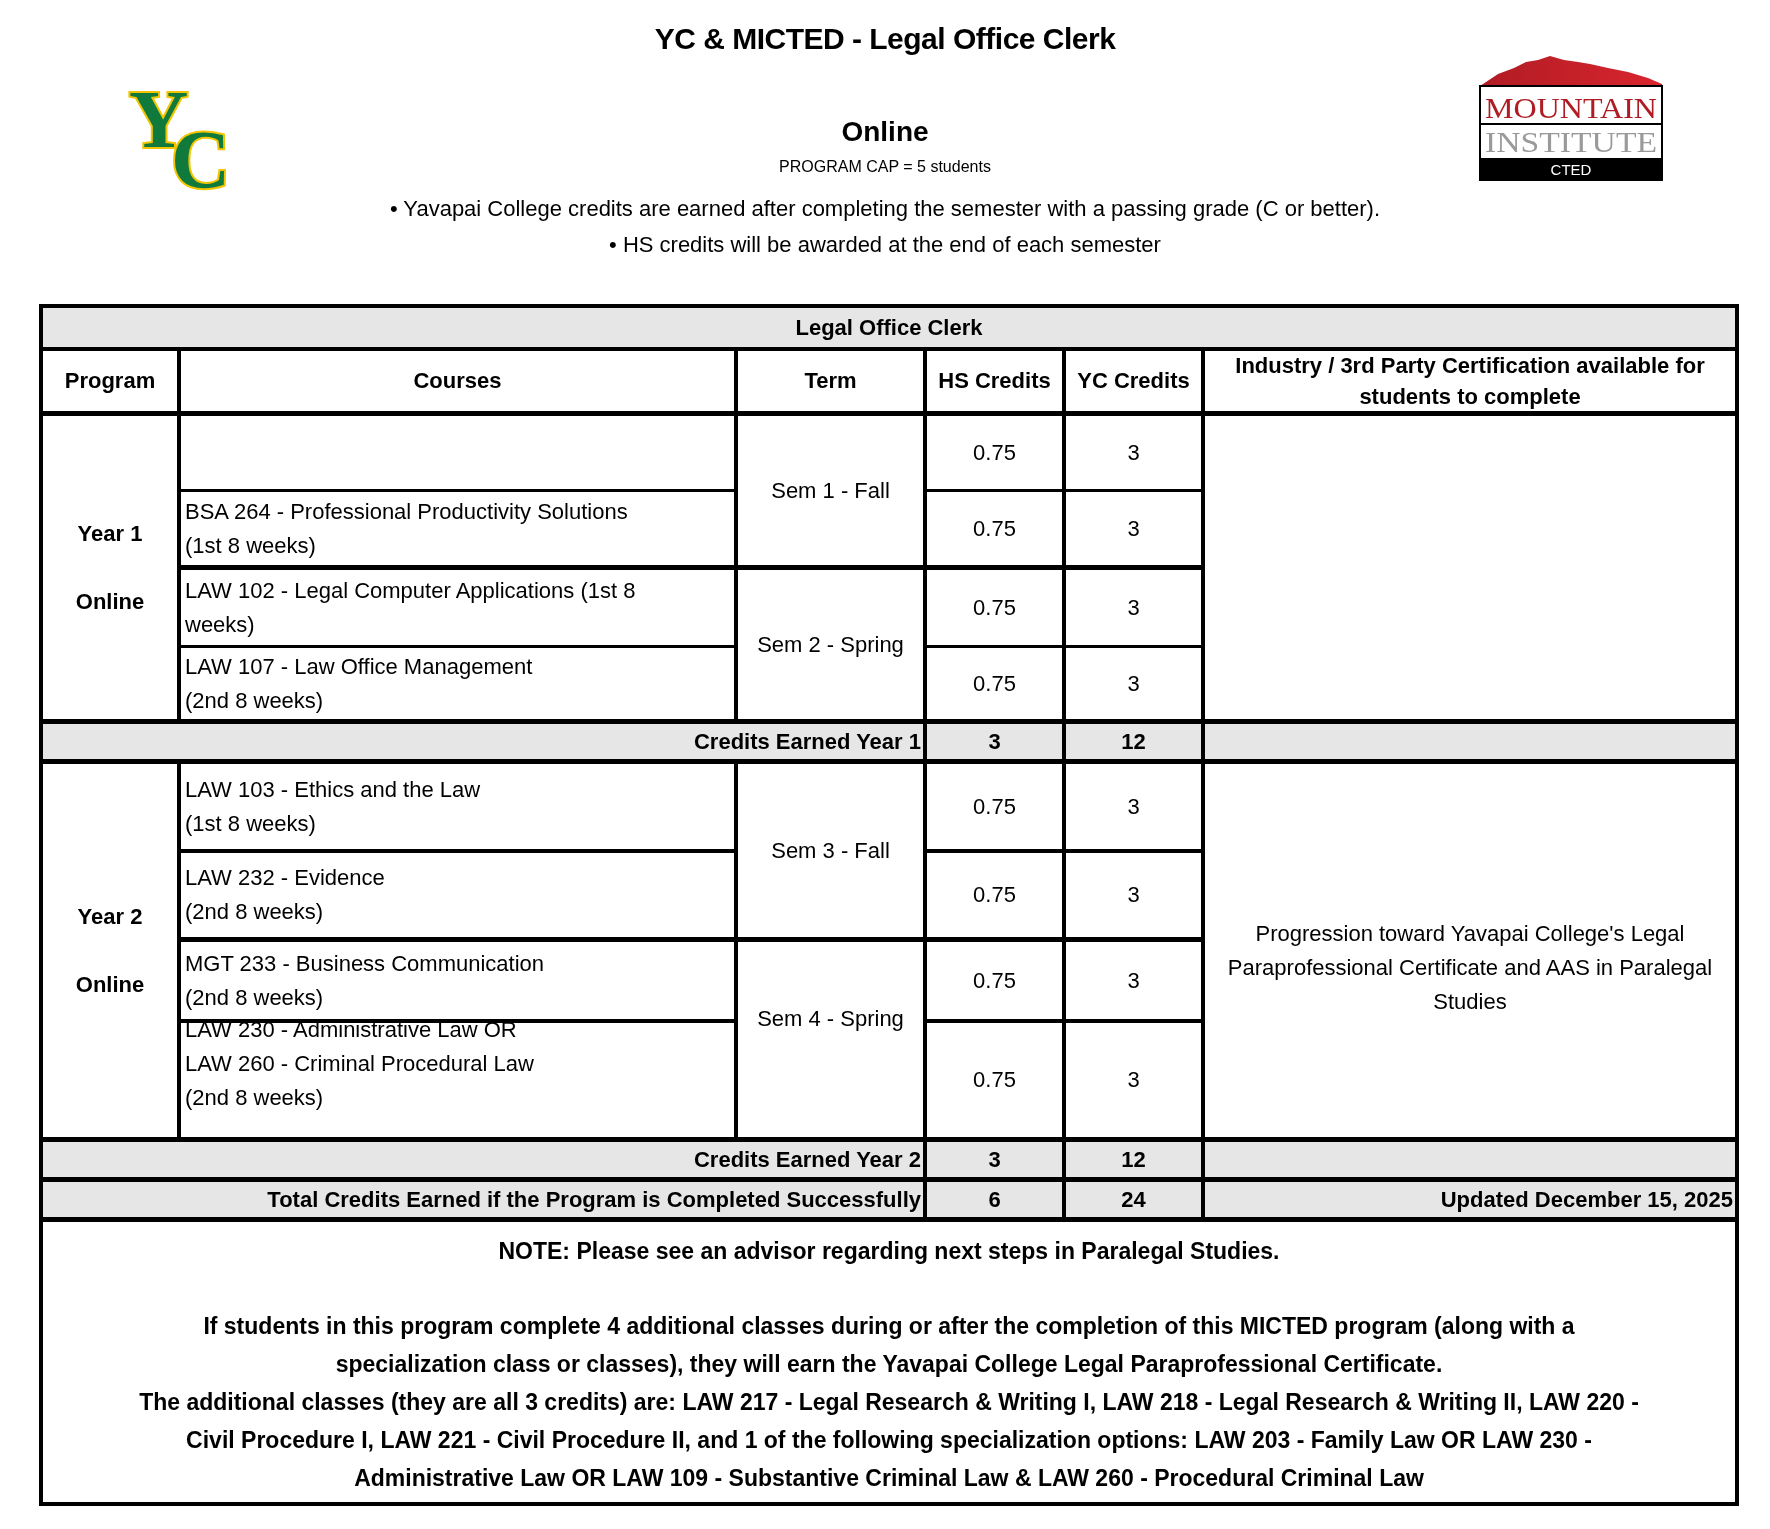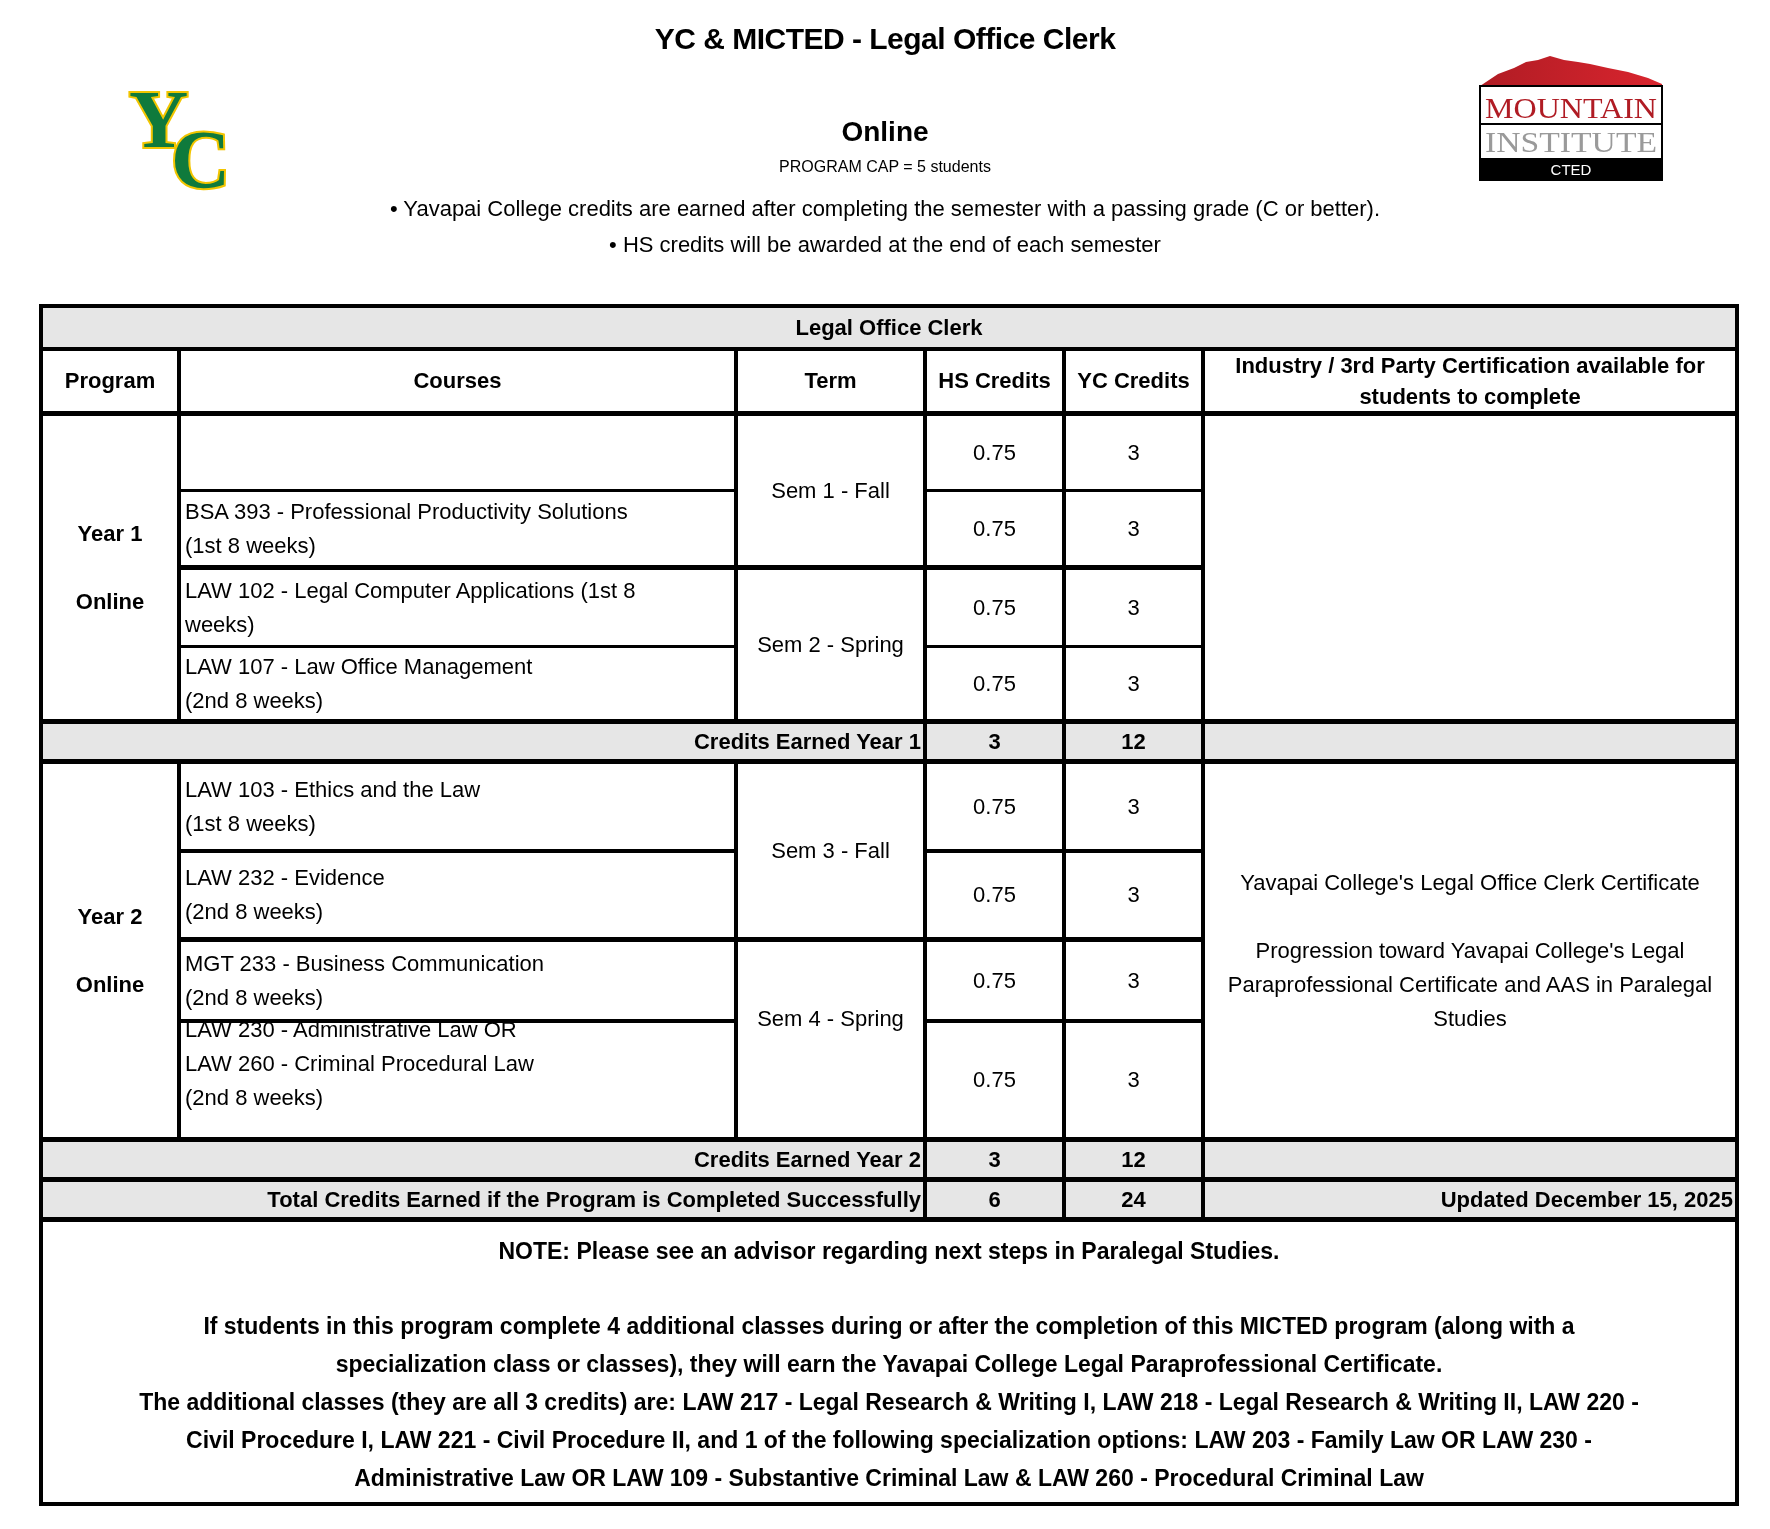--- a/index.html
+++ b/index.html
@@ -71,21 +71,21 @@
   <div class="cell bold" style="left:1023px;top:43px;width:135px;height:60px;">YC Credits</div>
   <div class="cell bold" style="left:1162px;top:43px;width:530px;height:60px;line-height:31px;padding:0 20px;">Industry / 3rd Party Certification available for students to complete</div>
   <div class="hl" style="left:0;top:103px;width:1692px;height:5px;"></div>
 
   <div class="cell bold" style="left:0;top:108px;width:134px;height:303px;flex-direction:column;">
     <div>Year 1</div>
     <div style="height:34px"></div>
     <div>Online</div>
   </div>
 
-  <div class="cell left course" style="left:138px;top:185px;width:553px;height:72px;">BSA 393 - Professional Productivity Solutions
+  <div class="cell left course" style="left:138px;top:185px;width:553px;height:72px;">BSA 264 - Professional Productivity Solutions
 (1st 8 weeks)</div>
   <div class="cell left course" style="left:138px;top:262px;width:553px;height:75px;padding-right:60px;border-radius:6px;">LAW 102 - Legal Computer Applications (1st 8 weeks)</div>
   <div class="cell left course" style="left:138px;top:341px;width:553px;height:70px;">LAW 107 - Law Office Management
 (2nd 8 weeks)</div>
 
   <div class="cell" style="left:695px;top:108px;width:185px;height:149px;">Sem 1 - Fall</div>
   <div class="cell" style="left:695px;top:262px;width:185px;height:149px;">Sem 2 - Spring</div>
 
   <div class="cell" style="left:884px;top:108px;width:135px;height:73px;">0.75</div>
   <div class="cell" style="left:884px;top:185px;width:135px;height:72px;">0.75</div>
@@ -136,21 +136,20 @@
   <div class="cell" style="left:884px;top:545px;width:135px;height:84px;">0.75</div>
   <div class="cell" style="left:884px;top:634px;width:135px;height:77px;">0.75</div>
   <div class="cell" style="left:884px;top:715px;width:135px;height:114px;">0.75</div>
 
   <div class="cell" style="left:1023px;top:456px;width:135px;height:85px;">3</div>
   <div class="cell" style="left:1023px;top:545px;width:135px;height:84px;">3</div>
   <div class="cell" style="left:1023px;top:634px;width:135px;height:77px;">3</div>
   <div class="cell" style="left:1023px;top:715px;width:135px;height:114px;">3</div>
 
   <div class="cell" style="left:1162px;top:456px;width:530px;height:373px;flex-direction:column;padding:0 10px;">
-    <div>Yavapai College's Legal Office Clerk Certificate</div>
     <div style="height:34px"></div>
     <div>Progression toward Yavapai College's Legal Paraprofessional Certificate and AAS in Paralegal Studies</div>
   </div>
 
   <div class="hl" style="left:138px;top:541px;width:553px;height:4px;"></div>
   <div class="hl" style="left:884px;top:541px;width:274px;height:4px;"></div>
   <div class="hl" style="left:138px;top:629px;width:1020px;height:5px;"></div>
   <div class="hl" style="left:138px;top:711px;width:553px;height:4px;"></div>
   <div class="hl" style="left:884px;top:711px;width:274px;height:4px;"></div>
 

